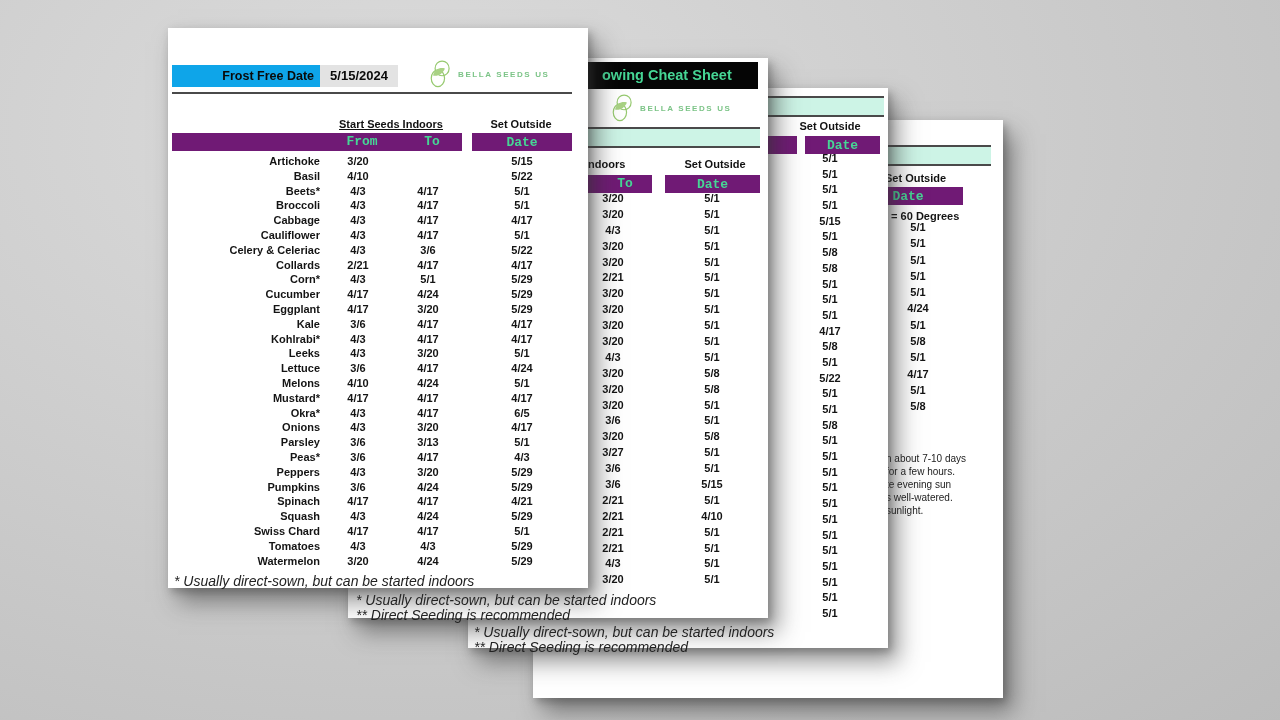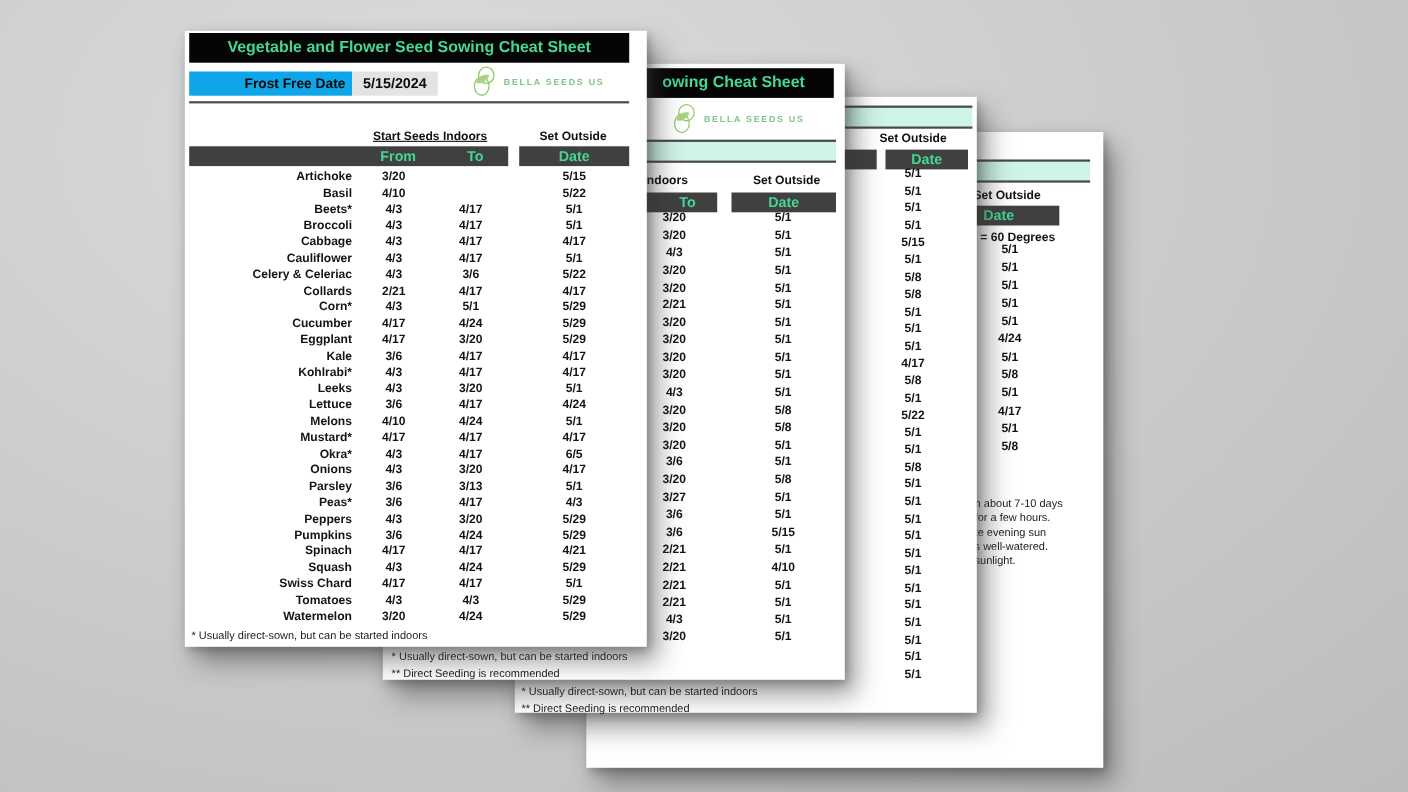--- a/index.html
+++ b/index.html
@@ -14,25 +14,25 @@
     box-shadow:10px 14px 22px rgba(50,50,50,.50), 3px 4px 8px rgba(60,60,60,.35);
   }
   #page1{left:168px;top:28px;width:420px;height:560px;z-index:40;}
   #page2{left:348px;top:58px;width:420px;height:560px;z-index:30;}
   #page3{left:468px;top:88px;width:420px;height:560px;z-index:20;}
   #page4{left:533px;top:120px;width:470px;height:578px;z-index:10;}
   .abs{position:absolute;}
   .blackbar{background:#050505;color:#46d695;font-weight:bold;}
   .titlebar{height:27px;line-height:27px;font-size:14.5px;text-align:center;overflow:hidden;white-space:nowrap;}
   .mintbar{background:#cdf4e6;border-top:2px solid #4a4a4a;border-bottom:2px solid #4a4a4a;}
-  .hbox{background:#404040;height:18px;line-height:18px;}
+  .hbox{background:#701a75;height:18px;line-height:18px;font-family:Liberation Mono, monospace;}
   .hgreen{color:#46d695;font-weight:bold;font-size:13px;}
   .grouplbl{font-size:11px;font-weight:bold;color:#111;white-space:nowrap;}
   .cellfont{font-size:11px;font-weight:bold;color:#141414;}
-  .foot{font-size:10px;color:#222;white-space:nowrap;}
+  .foot{font-size:14px;color:#222;white-space:nowrap;font-style:italic;}
   .row1{height:14.8px;position:relative;}
   .row1 .n{position:absolute;right:268px;top:0;white-space:nowrap;}
   .row1 .f{position:absolute;left:160px;width:60px;text-align:center;}
   .row1 .t{position:absolute;left:230px;width:60px;text-align:center;}
   .row1 .d{position:absolute;left:314px;width:80px;text-align:center;}
   .row2{height:15.9px;position:relative;}
   .row2 .t{position:absolute;left:235px;width:60px;text-align:center;}
   .row2 .d{position:absolute;left:334px;width:60px;text-align:center;}
   .row3{height:15.7px;position:relative;}
   .row3 .d{position:absolute;left:332px;width:60px;text-align:center;}
@@ -325,23 +325,20 @@
       <div class="row2 cellfont">
         <span class="t">3/20</span>
         <span class="d">5/1</span>
       </div>
     </div>
   <div class="abs foot" style="left:8px;top:534px;">* Usually direct-sown, but can be started indoors</div>
   <div class="abs foot" style="left:8px;top:549px;">** Direct Seeding is recommended</div>
 </section>
 
 <section class="page" id="page1">
-  <div class="abs blackbar titlebar" style="left:4px;top:2px;width:400px;">
-    <span>Vegetable and Flower Seed Sowing Cheat Sheet</span>
-  </div>
   <div class="abs frostlbl" style="left:4px;top:37px;width:148px;height:22px;">Frost Free Date</div>
   <div class="abs frostval" style="left:152px;top:37px;width:78px;height:22px;">5/15/2024</div>
   <div class="abs logo" style="left:260px;top:32px;">
     <svg width="24" height="28" viewBox="0 0 34 40">
       <ellipse cx="20" cy="12" rx="10" ry="10.5" fill="none" stroke="#96c96f" stroke-width="1.7"></ellipse>
       <ellipse cx="14" cy="26" rx="9.5" ry="12" fill="none" stroke="#96c96f" stroke-width="1.7"></ellipse>
       <path d="M7 22 C9 13, 17 10, 24 12 C21 20, 13 24, 7 22 Z" fill="#a9d284"></path>
     </svg>
     <span class="logotext">BELLA SEEDS US</span>
   </div>

